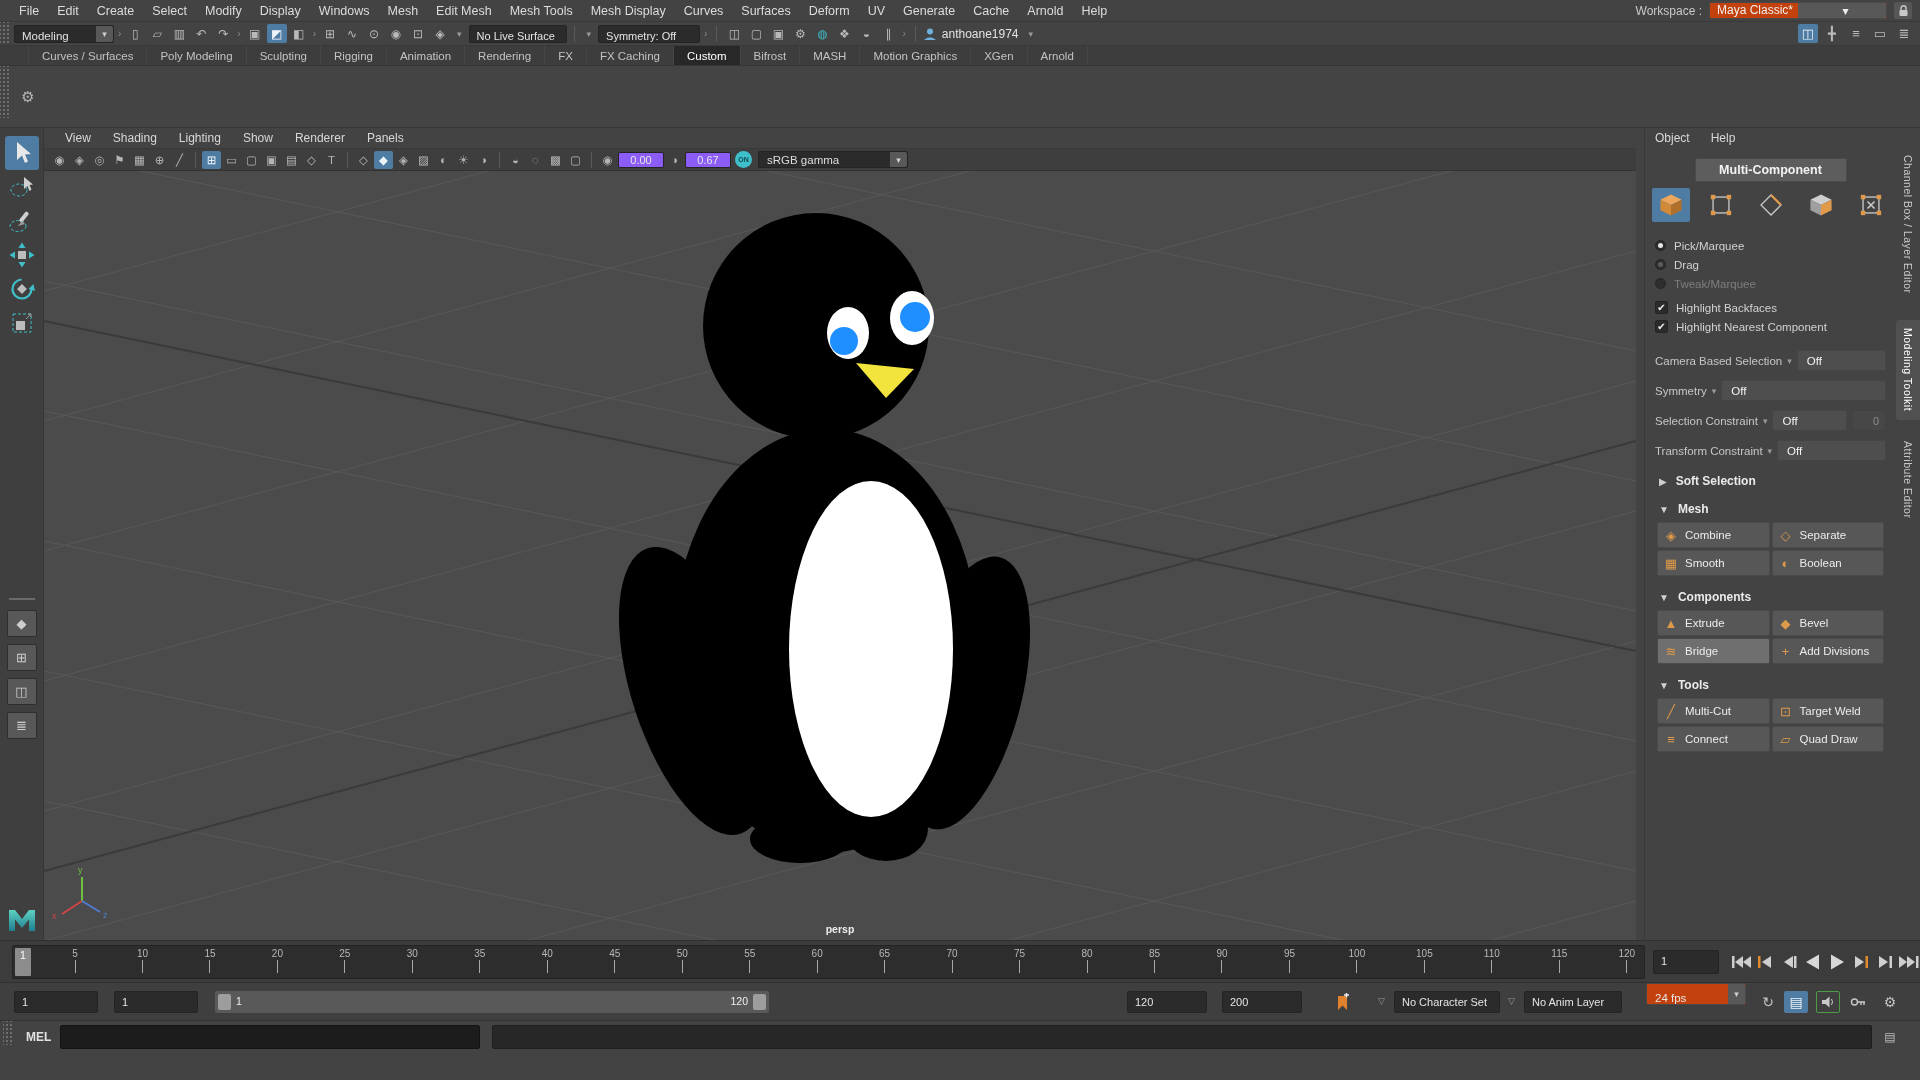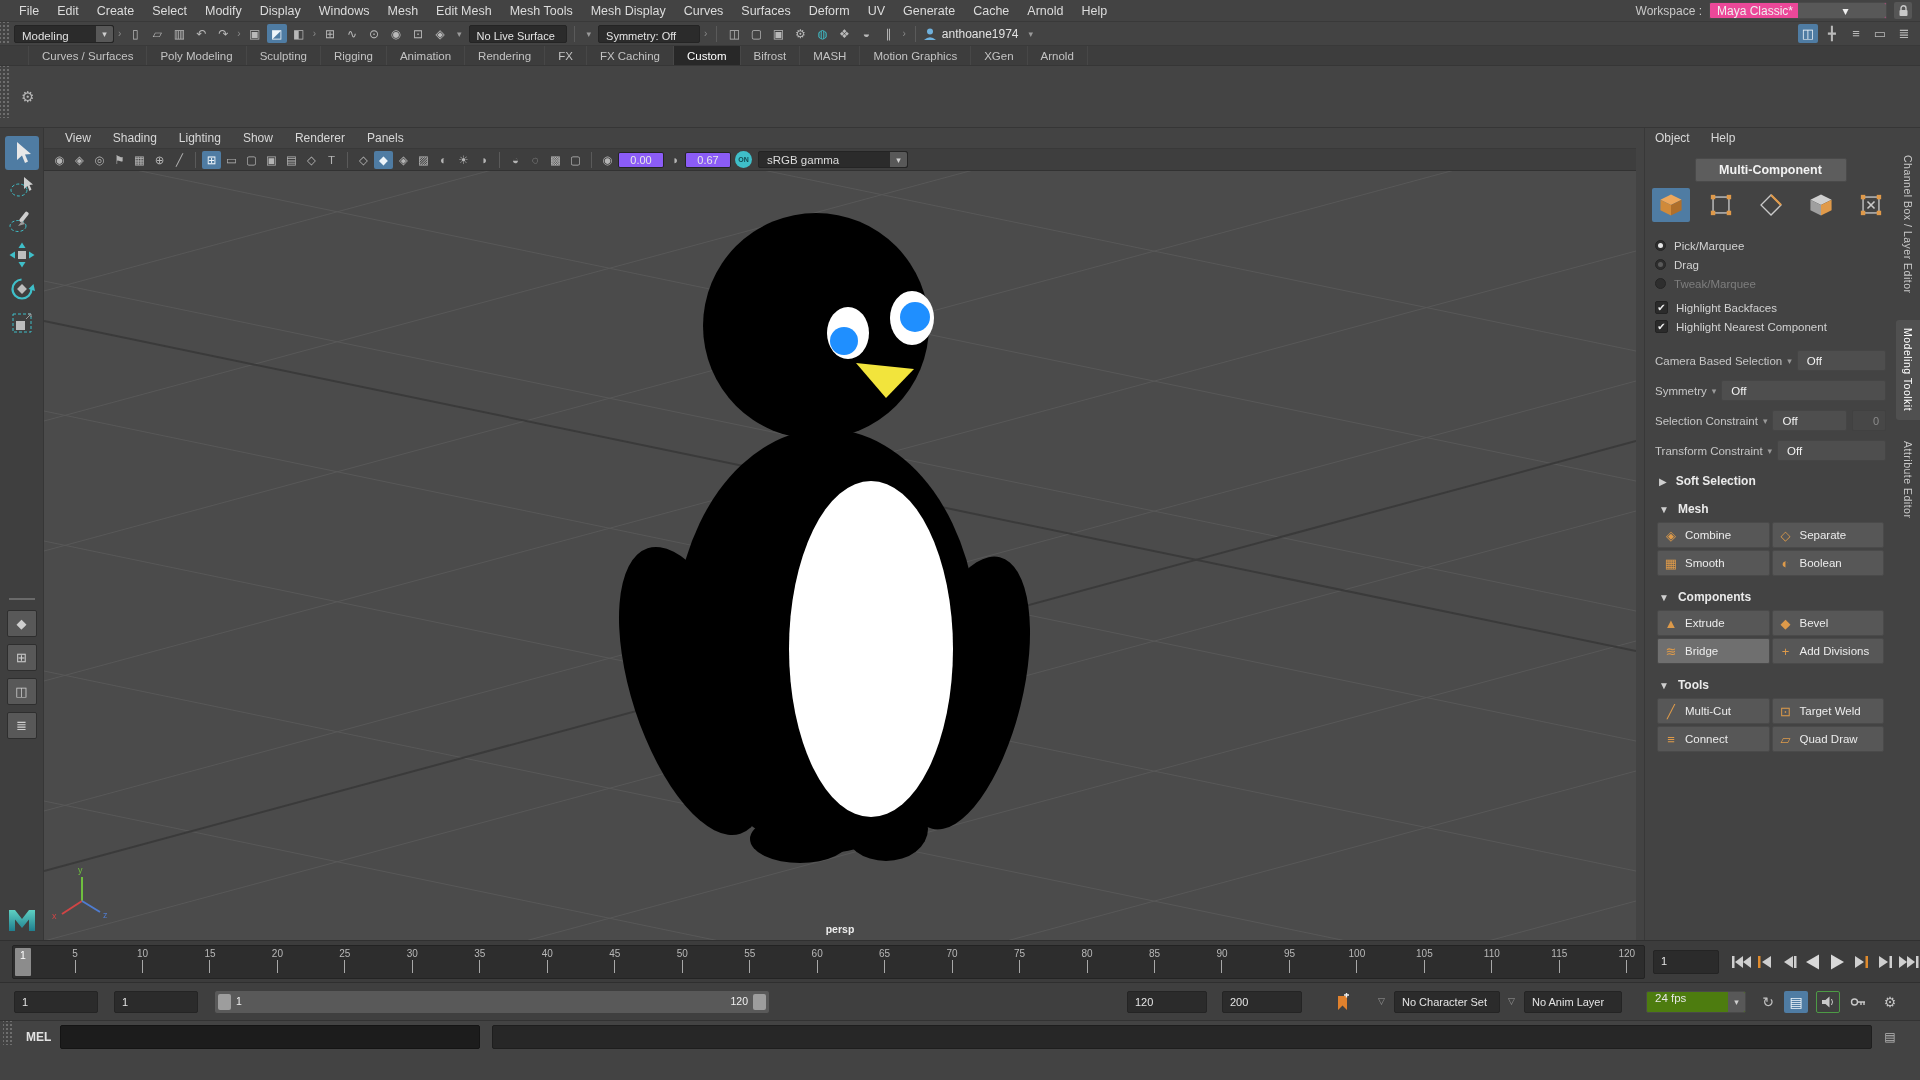--- a/index.html
+++ b/index.html
@@ -20,22 +20,22 @@
     font-size:11px; line-height:20px; padding-left:7px; }
   .caretbox { width:17px; height:100%; background:#585858; display:flex; align-items:center;
     justify-content:center; color:#cfcfcf; font-size:9px; border-radius:0 2px 2px 0; }
 
   
   #menubar { position:absolute; left:0; top:0; width:1920px; height:22px; background:#434343;
     border-bottom:1px solid #393939; display:flex; align-items:center; padding-left:10px; gap:0; }
   .mitem { font-size:12.5px; color:#dcdcdc; padding:0 9px; cursor:default; }
   #workspace { margin-left:auto; display:flex; align-items:center; gap:7px; padding-right:8px; }
   #workspace .wlabel { font-size:12px; color:#c9c9c9; }
-  #workspace .wselect { width:178px; height:17px; background:#ec4899; border:1px solid #494949;
-    display:flex; align-items:center; border-radius:2px; }
+  #workspace .wselect { width:178px; height:17px; background:#c2410c; border:1px solid #494949;
+    display:flex; border-radius:2px; }
   #workspace .wselect span { flex:1; font-size:12px; color:#efefef; padding-left:7px; }
   #workspace .lockbox { width:18px; height:17px; background:#565656; border-radius:2px;
     display:flex; align-items:center; justify-content:center; }
 
   
   #statusline { position:absolute; left:0; top:22px; width:1920px; height:24px; background:#434343;
     border-bottom:1px solid #393939; display:flex; align-items:center; gap:2px; }
   #modeSelect { width:100px; height:18px; margin-left:3px; background:#2b2b2b; border:1px solid #242424;
     border-radius:2px; display:flex; align-items:flex-end; }
   #modeSelect span.mval { flex:1; font-size:11.5px; color:#e0e0e0; padding-left:7px; }
@@ -158,22 +158,22 @@
   #rangebar { position:absolute; left:0; top:982px; width:1920px; height:38px; background:#3f3f3f;
     border-top:1px solid #2f2f2f; }
   #rangebar .abs { position:absolute; top:8px; }
   .rfield { width:84px; height:22px; }
   #rangeslider { position:absolute; left:214px; top:7px; width:556px; height:24px; background:#595959;
     border:1px solid #3f3f3f; border-radius:3px; }
   .rhandle { position:absolute; top:3px; width:13px; height:16px; background:#9d9d9d; border-radius:2px; }
   #rsStart { position:absolute; left:21px; top:4px; font-size:10.5px; color:#f0f0f0; }
   #rsEnd { position:absolute; right:21px; top:4px; font-size:10.5px; color:#f0f0f0; }
   .minicaret { color:#9a9a9a; font-size:9px; }
-  #fpsSelect { position:absolute; left:1646px; top:8px; width:100px; height:22px; background:#4d7c0f;
-    border:1px solid #494949; border-radius:2px; display:flex; align-items:flex-start; }
+  #fpsSelect { position:absolute; left:1646px; top:0; width:100px; height:22px; background:#c2410c;
+    border:1px solid #494949; border-radius:2px; display:flex; align-items:flex-end; }
   #fpsSelect span.fval { flex:1; font-size:11.5px; color:#e6e6e6; padding-left:8px; }
   .rico { position:absolute; top:8px; width:24px; height:22px; display:flex; align-items:center;
     justify-content:center; color:#c2c2c2; font-size:14px; border-radius:2px; }
   .rico.bluebg { background:#4f7ca3; color:#eef5fa; }
   .rico.greenbox { border:1px solid #4d9b45; }
 
   
   #cmdline { position:absolute; left:0; top:1020px; width:1920px; height:32px; background:#434343;
     border-top:1px solid #333333; display:flex; align-items:center; }
   #melLabel { font-size:12px; font-weight:bold; color:#e2e2e2; margin-left:14px; width:34px; }

